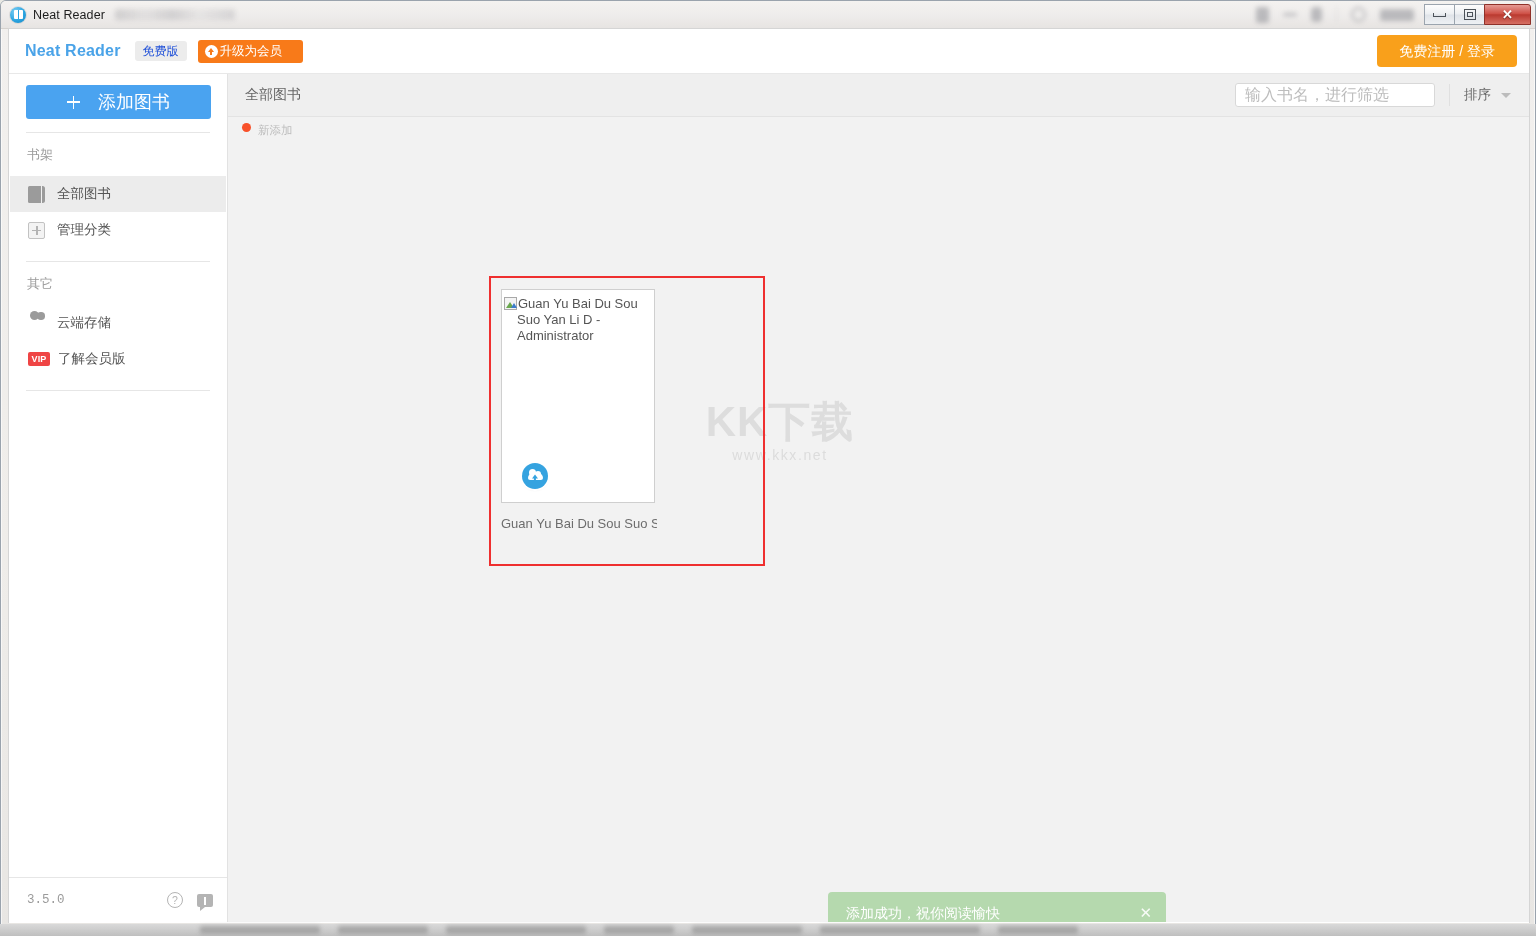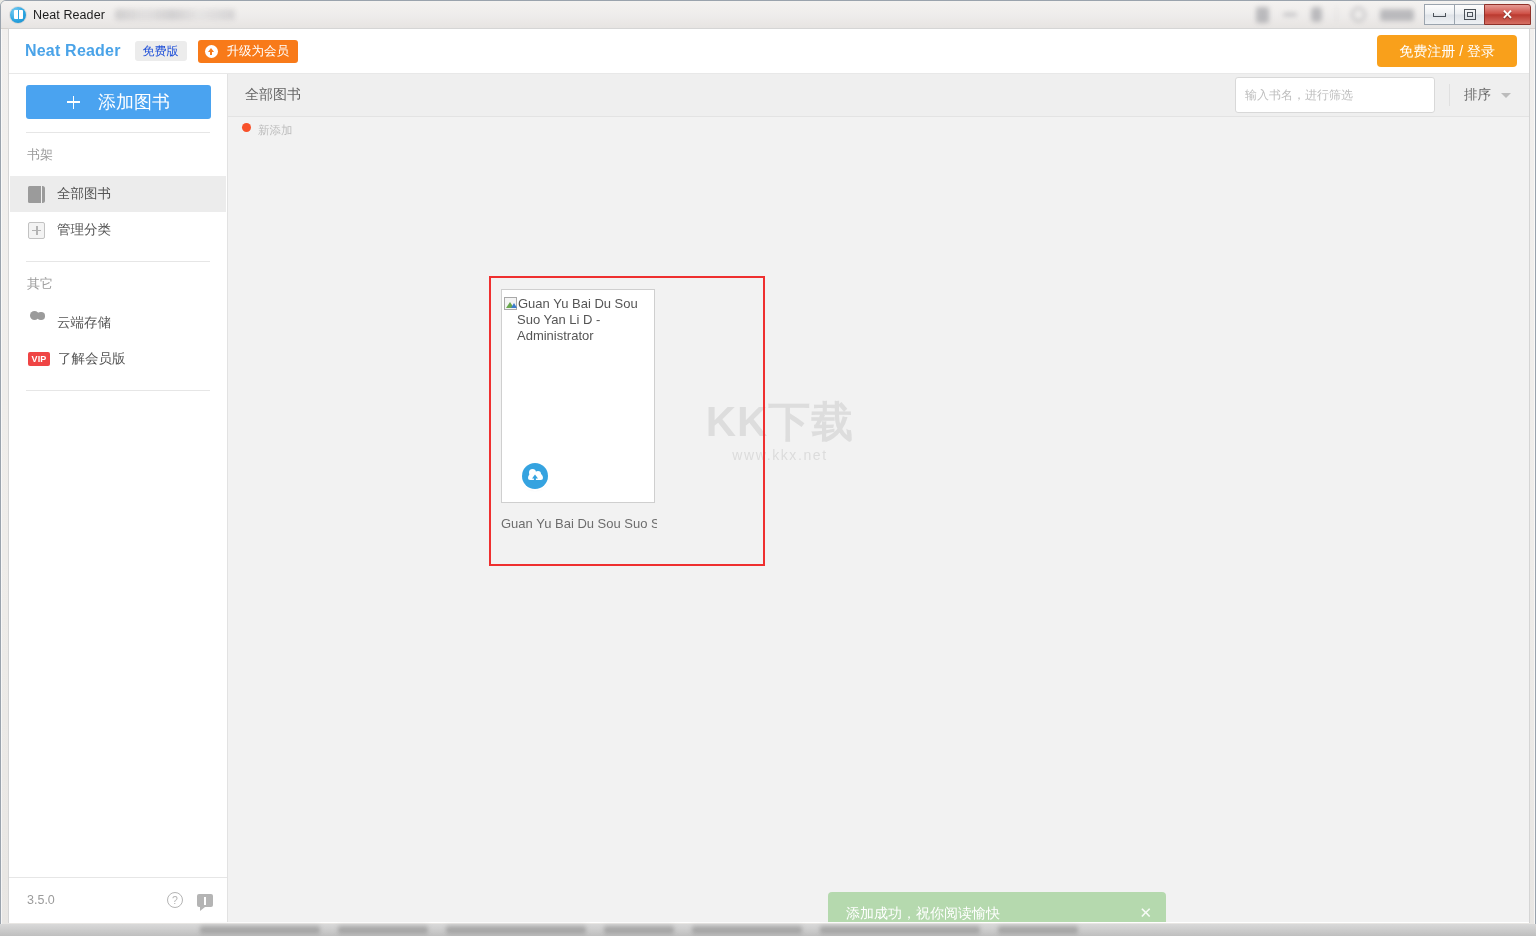--- a/index.html
+++ b/index.html
@@ -166,25 +166,25 @@
     font-size: 12px;
     padding: 4px 8px;
     border-radius: 3px;
     margin-right: 11px;
     line-height: 1;
   }
   .badge-vip {
     background: #f87a19;
     color: #ffffff;
     font-size: 12.5px;
-    padding: 5px 9px 5px 7px;
+    padding: 5px 21px 5px 7px;
     border-radius: 3px;
     display: flex;
     align-items: center;
-    gap: 9px;
+    gap: 2px;
     line-height: 1;
   }
   .vip-arrow {
     width: 13px; height: 13px; border-radius: 50%;
     background: #ffffff;
     position: relative; flex: 0 0 auto;
   }
   .vip-arrow::after {
     content: "";
     position: absolute; left: 3.2px; top: 3px;
@@ -302,21 +302,21 @@
 
   .side-spacer { flex: 1 1 auto; }
 
   .side-footer {
     border-top: 1px solid #e6e6e6;
     height: 44px;
     display: flex;
     align-items: center;
     padding: 0 14px 0 18px;
   }
-  .ver { font-size: 12.5px; color: #9b9b9b; }
+  .ver { font-size: 12.5px; color: #9b9b9b; font-family: Liberation Mono, monospace; }
   .side-footer .sp { flex:1 1 auto; }
   .foot-ico { width:16px; height:16px; margin-left: 14px; position: relative; cursor:pointer; }
   .ico-help {
     border: 1.4px solid #b4b4b4; border-radius: 50%;
     color: #b4b4b4; font-size: 10.5px;
     display:flex; align-items:center; justify-content:center;
     box-sizing: border-box;
     font-family: "Liberation Sans", sans-serif;
   }
   .ico-feedback {
@@ -349,25 +349,25 @@
     display: flex;
     align-items: center;
     padding: 0 18px 0 17px;
     box-sizing: border-box;
     flex: 0 0 43px;
   }
   .crumb { font-size: 14px; color: #666666; }
   .main-toolbar .sp { flex: 1 1 auto; }
   .search-input {
     width: 200px;
-    height: 36px;
+    height: 24px;
     border: 1px solid #d8d8d8;
     border-radius: 3px;
     background: #ffffff;
-    font-size: 12px;
+    font-size: 16px;
     color: #555;
     padding: 0 9px;
     box-sizing: border-box;
     outline: none;
     font-family: "Liberation Sans", sans-serif;
   }
   .search-input::placeholder { color: #bdbdbd; }
   .tool-div { width:1px; height:22px; background:#e0e0e0; margin: 0 14px; }
   .sort-btn {
     display: flex; align-items: center; gap: 10px;

